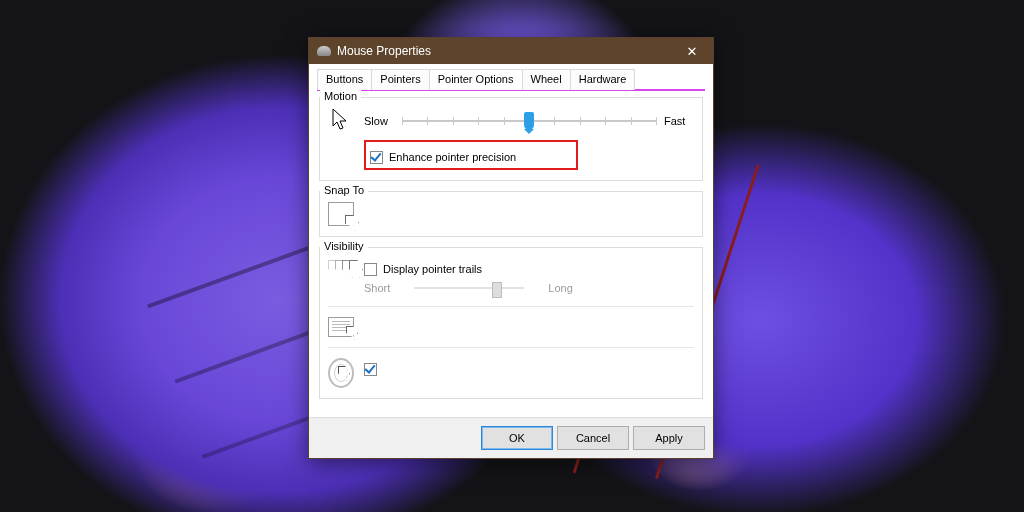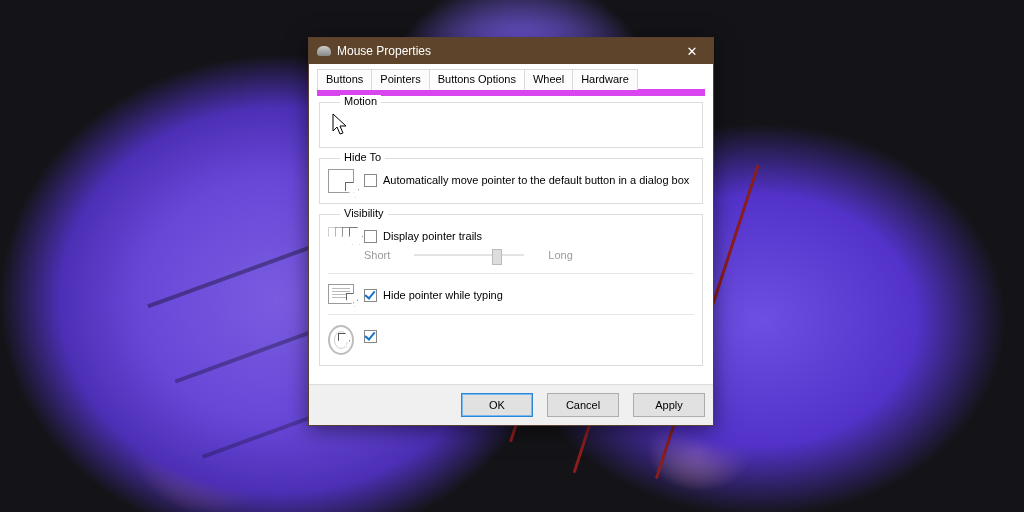--- a/index.html
+++ b/index.html
@@ -17,28 +17,28 @@
 
   
   .dlg{position:absolute;left:308px;top:37px;width:404px;background:#fff;border:1px solid #5a4030;box-shadow:0 4px 20px rgba(0,0,0,.5);}
   .titlebar{height:26px;background:#5d442b;color:#fff;display:flex;align-items:center;padding:0 0 0 8px;font-size:12px;}
   .titlebar .ticon{width:14px;height:10px;margin-right:6px;background:linear-gradient(#ccc,#888);border-radius:6px 6px 3px 3px;}
   .titlebar .title{flex:1;}
   .titlebar .closebtn{width:42px;height:26px;display:flex;align-items:center;justify-content:center;color:#fff;font-size:13px;}
   .client{background:#fff;padding:4px 8px 8px 8px;}
 
   
-  .tabs{display:flex;border-bottom:7px solid #d946ef;margin-bottom:6px;flex-wrap:wrap;}
+  .tabs{display:flex;border-bottom:2px solid #d946ef;margin-bottom:6px;flex-wrap:wrap;}
   .tab{padding:3px 8px 4px;border:1px solid #d9d9d9;border-bottom:none;background:#fff;margin-right:-1px;position:relative;top:1px;color:#000;}
   .tab.active{background:#fff;border-bottom:1px solid #fff;z-index:2;}
   .tab:not(.active){background:#fcfcfc;}
 
   
   .group{border:1px solid #dcdcdc;margin:6px 2px 10px;padding:10px 8px 10px 8px;position:relative;}
-  .group .legend{position:absolute;top:-8px;left:20px;background:#fff;padding:0 4px;color:#000;}
+  .group .legend{position:absolute;top:-8px;left:0;background:#fff;padding:0 4px;color:#000;}
   .row{display:flex;align-items:flex-start;gap:10px;}
   .iconcell{width:26px;display:flex;justify-content:center;}
   .content{flex:1;}
 
   
   .cursor-ico{width:20px;height:24px;position:relative;}
   .cursor-ico svg{width:20px;height:24px;}
 
   .speedlabels{display:flex;align-items:center;gap:8px;margin-top:4px;}
   .speedlabels .sl{width:30px;}
@@ -78,21 +78,21 @@
   .hide-ico::after{content:"";position:absolute;right:-5px;bottom:-4px;width:10px;height:12px;background:#fff;border:1px solid #666;clip-path:polygon(0 0,60% 0,100% 55%,58% 68%,78% 100%,40% 70%,0 50%);}
 
   
   .locate-ico{width:26px;height:26px;border:2px solid #bdbdbd;border-radius:50%;position:relative;}
   .locate-ico::before{content:"";position:absolute;inset:4px;border:1px solid #cfcfcf;border-radius:50%;}
   .locate-ico::after{content:"";position:absolute;left:8px;top:6px;width:10px;height:13px;background:#fff;border:1px solid #555;clip-path:polygon(0 0,60% 0,100% 55%,58% 68%,78% 100%,40% 70%,0 50%);}
 
   .sep{height:1px;background:#e6e6e6;margin:10px 0;}
 
   
-  .btnbar{display:flex;justify-content:flex-end;gap:14px;background:#f0f0f0;padding:8px;border-top:1px solid #dcdcdc;}
+  .btnbar{display:flex;justify-content:flex-end;gap:4px;background:#f0f0f0;padding:8px;border-top:1px solid #dcdcdc;}
   .btn{min-width:70px;height:22px;border:1px solid #adadad;background:#e1e1e1;display:flex;align-items:center;justify-content:center;font-size:11px;}
   .btn.default{border-color:#2e86d9;box-shadow:inset 0 0 0 1px #7bb8ee;}
 </style>
 </head>
 <body>
 
 <div class="desktop">
   <div class="bg"></div>
 
   <div class="dlg">
@@ -101,52 +101,73 @@
       <div class="title">Mouse Properties</div>
       <div class="closebtn">
         <span>✕</span>
       </div>
     </div>
 
     <div class="client">
       <div class="tabs">
         <div class="tab">Buttons</div>
         <div class="tab">Pointers</div>
-        <div class="tab active">Buttons Options</div>
+        <div class="tab active">Pointer Options</div>
         <div class="tab">Wheel</div>
         <div class="tab">Hardware</div>
       </div>
 
       <div class="group">
         <span class="legend">Motion</span>
         <div class="row">
           <div class="iconcell">
             <div class="cursor-ico">
               <svg viewBox="0 0 20 24">
                   <path d="M2 1 L2 18 L6 14 L9 21 L12 20 L9 13 L15 13 Z" fill="#fff" stroke="#000" stroke-width="1"></path>
                 </svg>
             </div>
           </div>
           <div class="content">
+            <div class="speedlabels">
+              <span class="sl">Slow</span>
+              <div class="track">
+                <div class="bar"></div>
+                <div class="tick" style="left:0%"></div>
+                  <div class="tick" style="left:10%"></div>
+                  <div class="tick" style="left:20%"></div>
+                  <div class="tick" style="left:30%"></div>
+                  <div class="tick" style="left:40%"></div>
+                  <div class="tick" style="left:50%"></div>
+                  <div class="tick" style="left:60%"></div>
+                  <div class="tick" style="left:70%"></div>
+                  <div class="tick" style="left:80%"></div>
+                  <div class="tick" style="left:90%"></div>
+                  <div class="tick" style="left:100%"></div>
+                <div class="thumb" style="left:50%"></div>
+              </div>
+              <span class="sl">Fast</span>
+            </div>
+            <div style="margin-top:10px;">
+              <span class="highlight">
+                <span class="chkrow">
+                  <input type="checkbox" class="chk" id="c-enh" checked="" style="">
+                  <span class="chktxt">Enhance pointer precision</span>
+                </span>
+              </span>
+            </div>
           </div>
         </div>
       </div>
 
       <div class="group">
-        <span class="legend">Hide To</span>
+        <span class="legend">Snap To</span>
         <div class="row">
           <div class="iconcell">
               <div class="snap-ico"></div>
             </div>
-          <div class="content">
-            <div class="chkrow">
-              <input type="checkbox" class="chk" id="c-snap" style="">
-              <span class="chktxt">Automatically move pointer to the default button in a dialog box</span>
-            </div>
-          </div>
         </div>
       </div>
 
       <div class="group">
         <span class="legend">Visibility</span>
 
         <div class="row">
           <div class="iconcell">
               <div class="trail-ico">
                 <span></span>
@@ -170,26 +191,20 @@
             </div>
           </div>
         </div>
 
         <div class="sep"></div>
 
         <div class="row">
           <div class="iconcell">
               <div class="hide-ico"></div>
             </div>
-          <div class="content">
-            <div class="chkrow">
-              <input type="checkbox" class="chk" id="c-hide" checked="" style="">
-              <span class="chktxt">Hide pointer while typing</span>
-            </div>
-          </div>
         </div>
 
         <div class="sep"></div>
 
         <div class="row">
           <div class="iconcell">
               <div class="locate-ico"></div>
             </div>
           <div class="content">
             <div class="chkrow">

